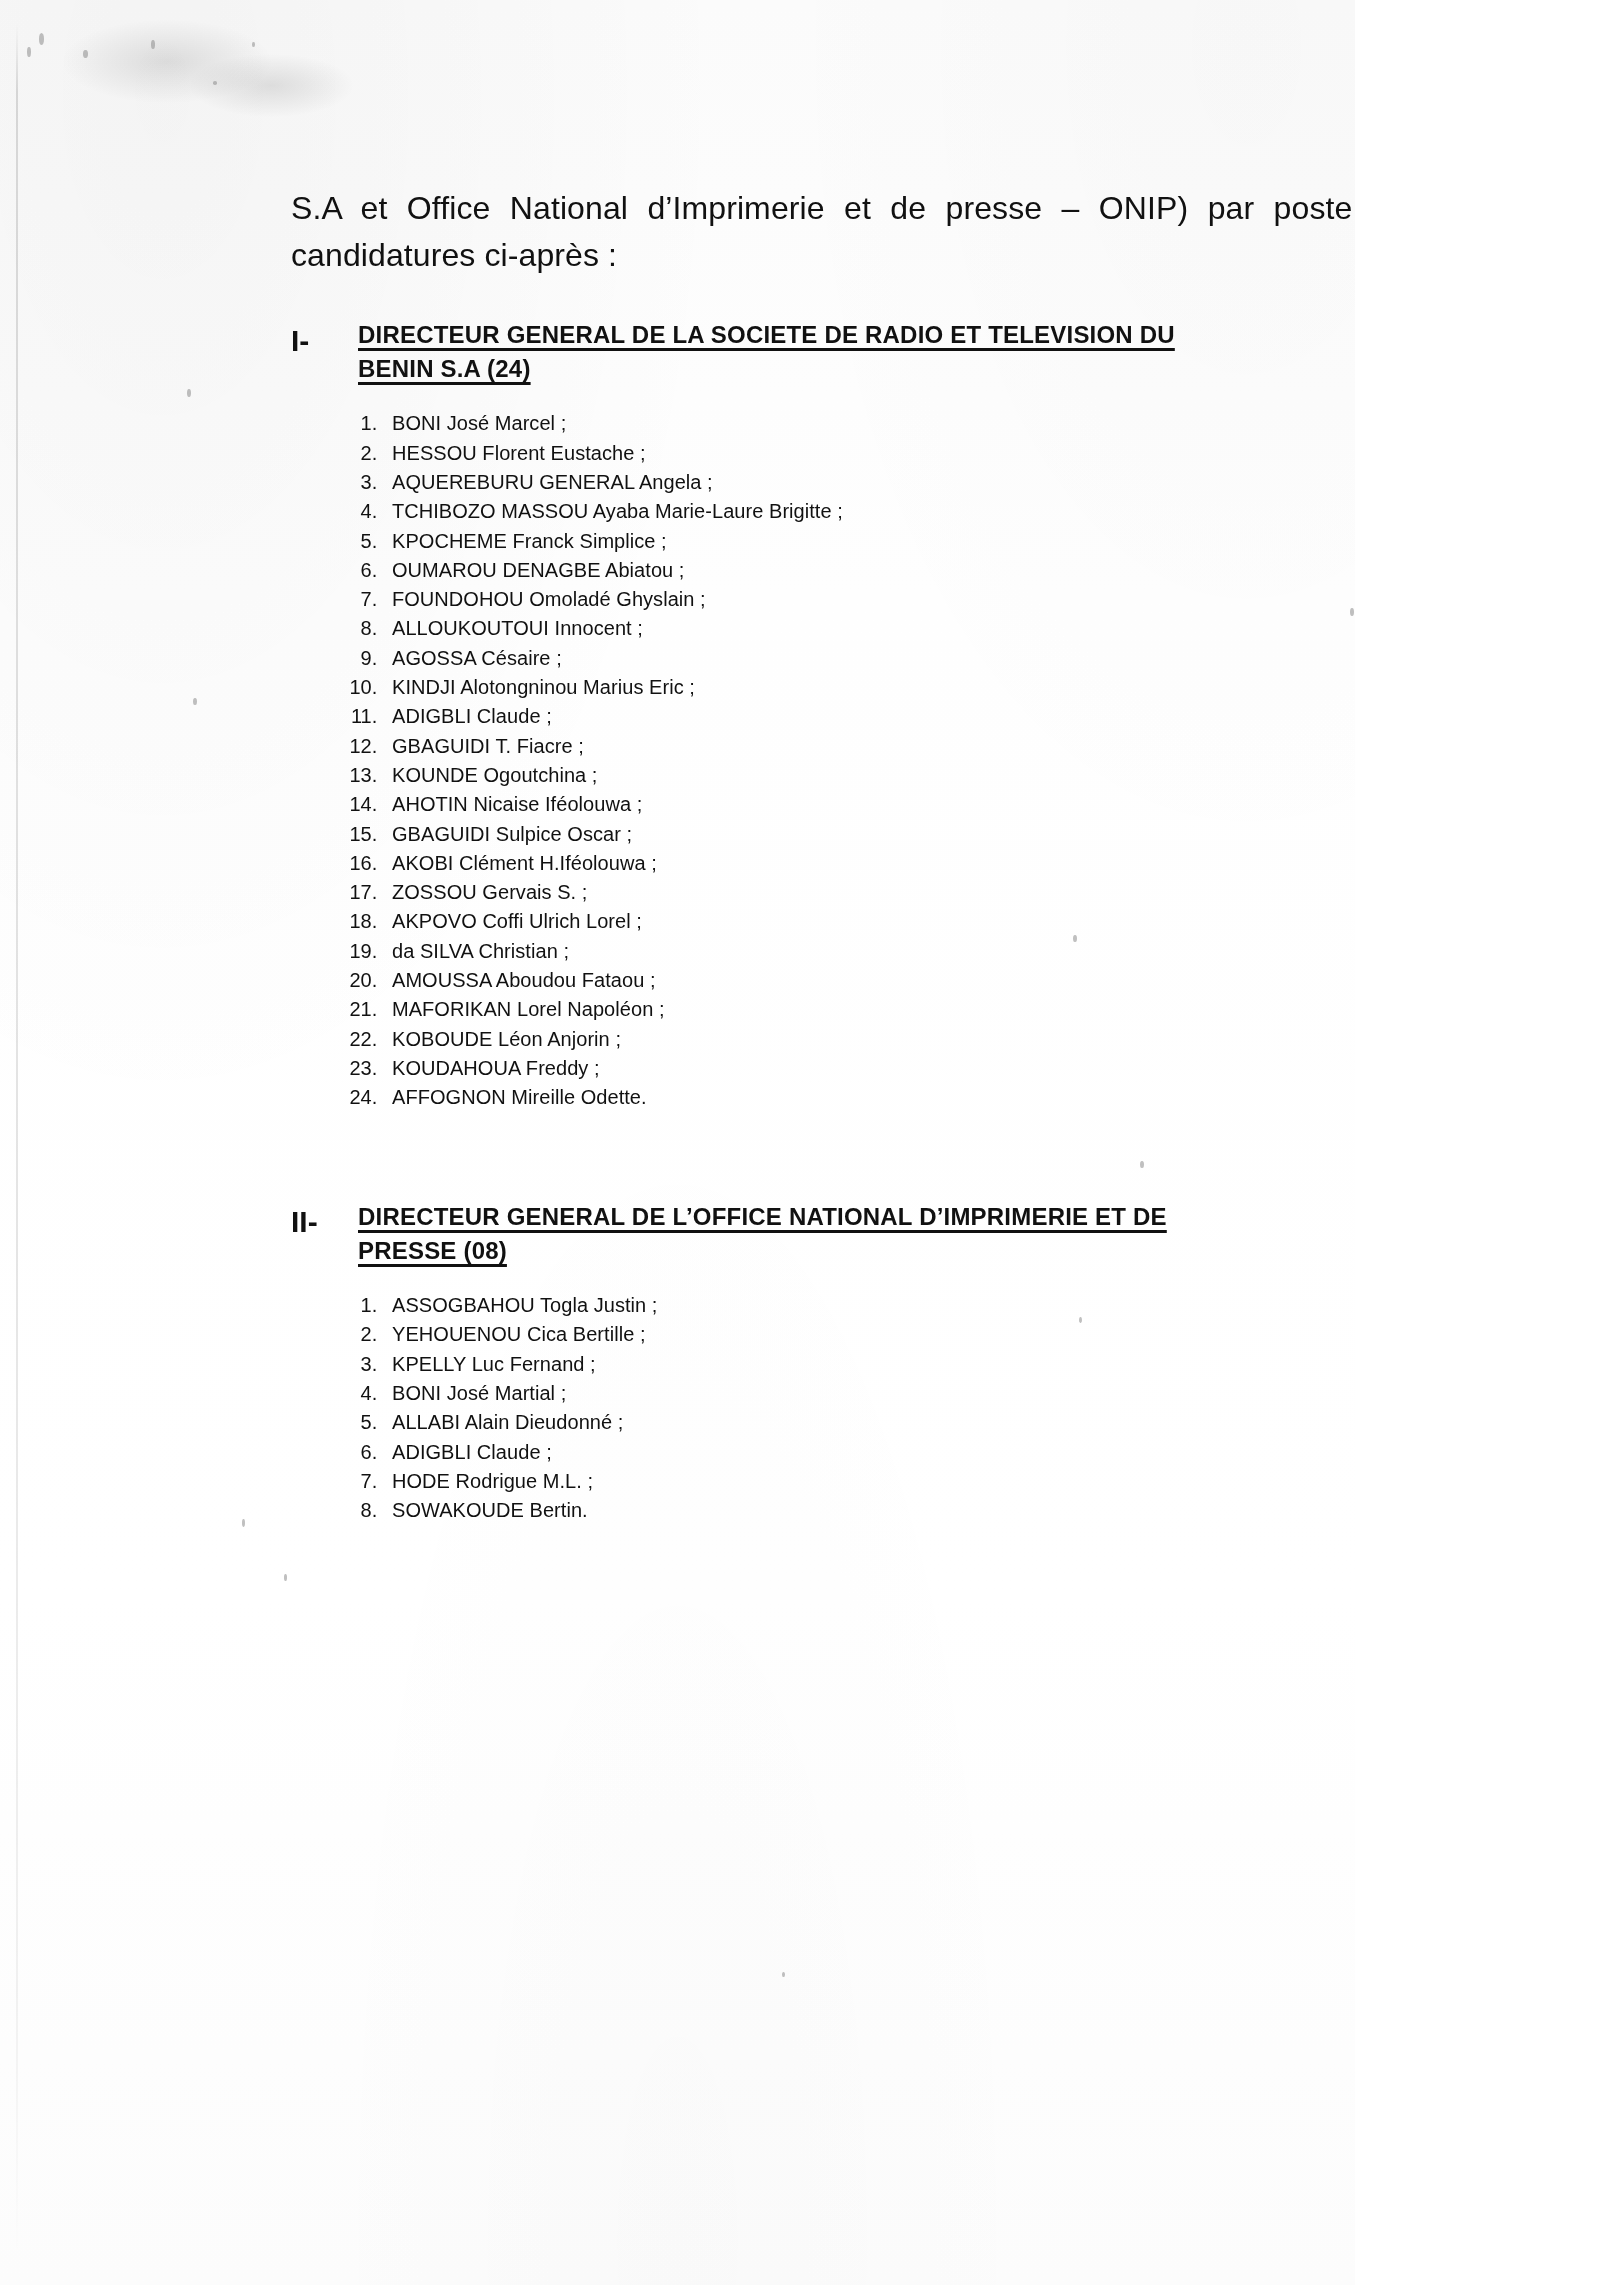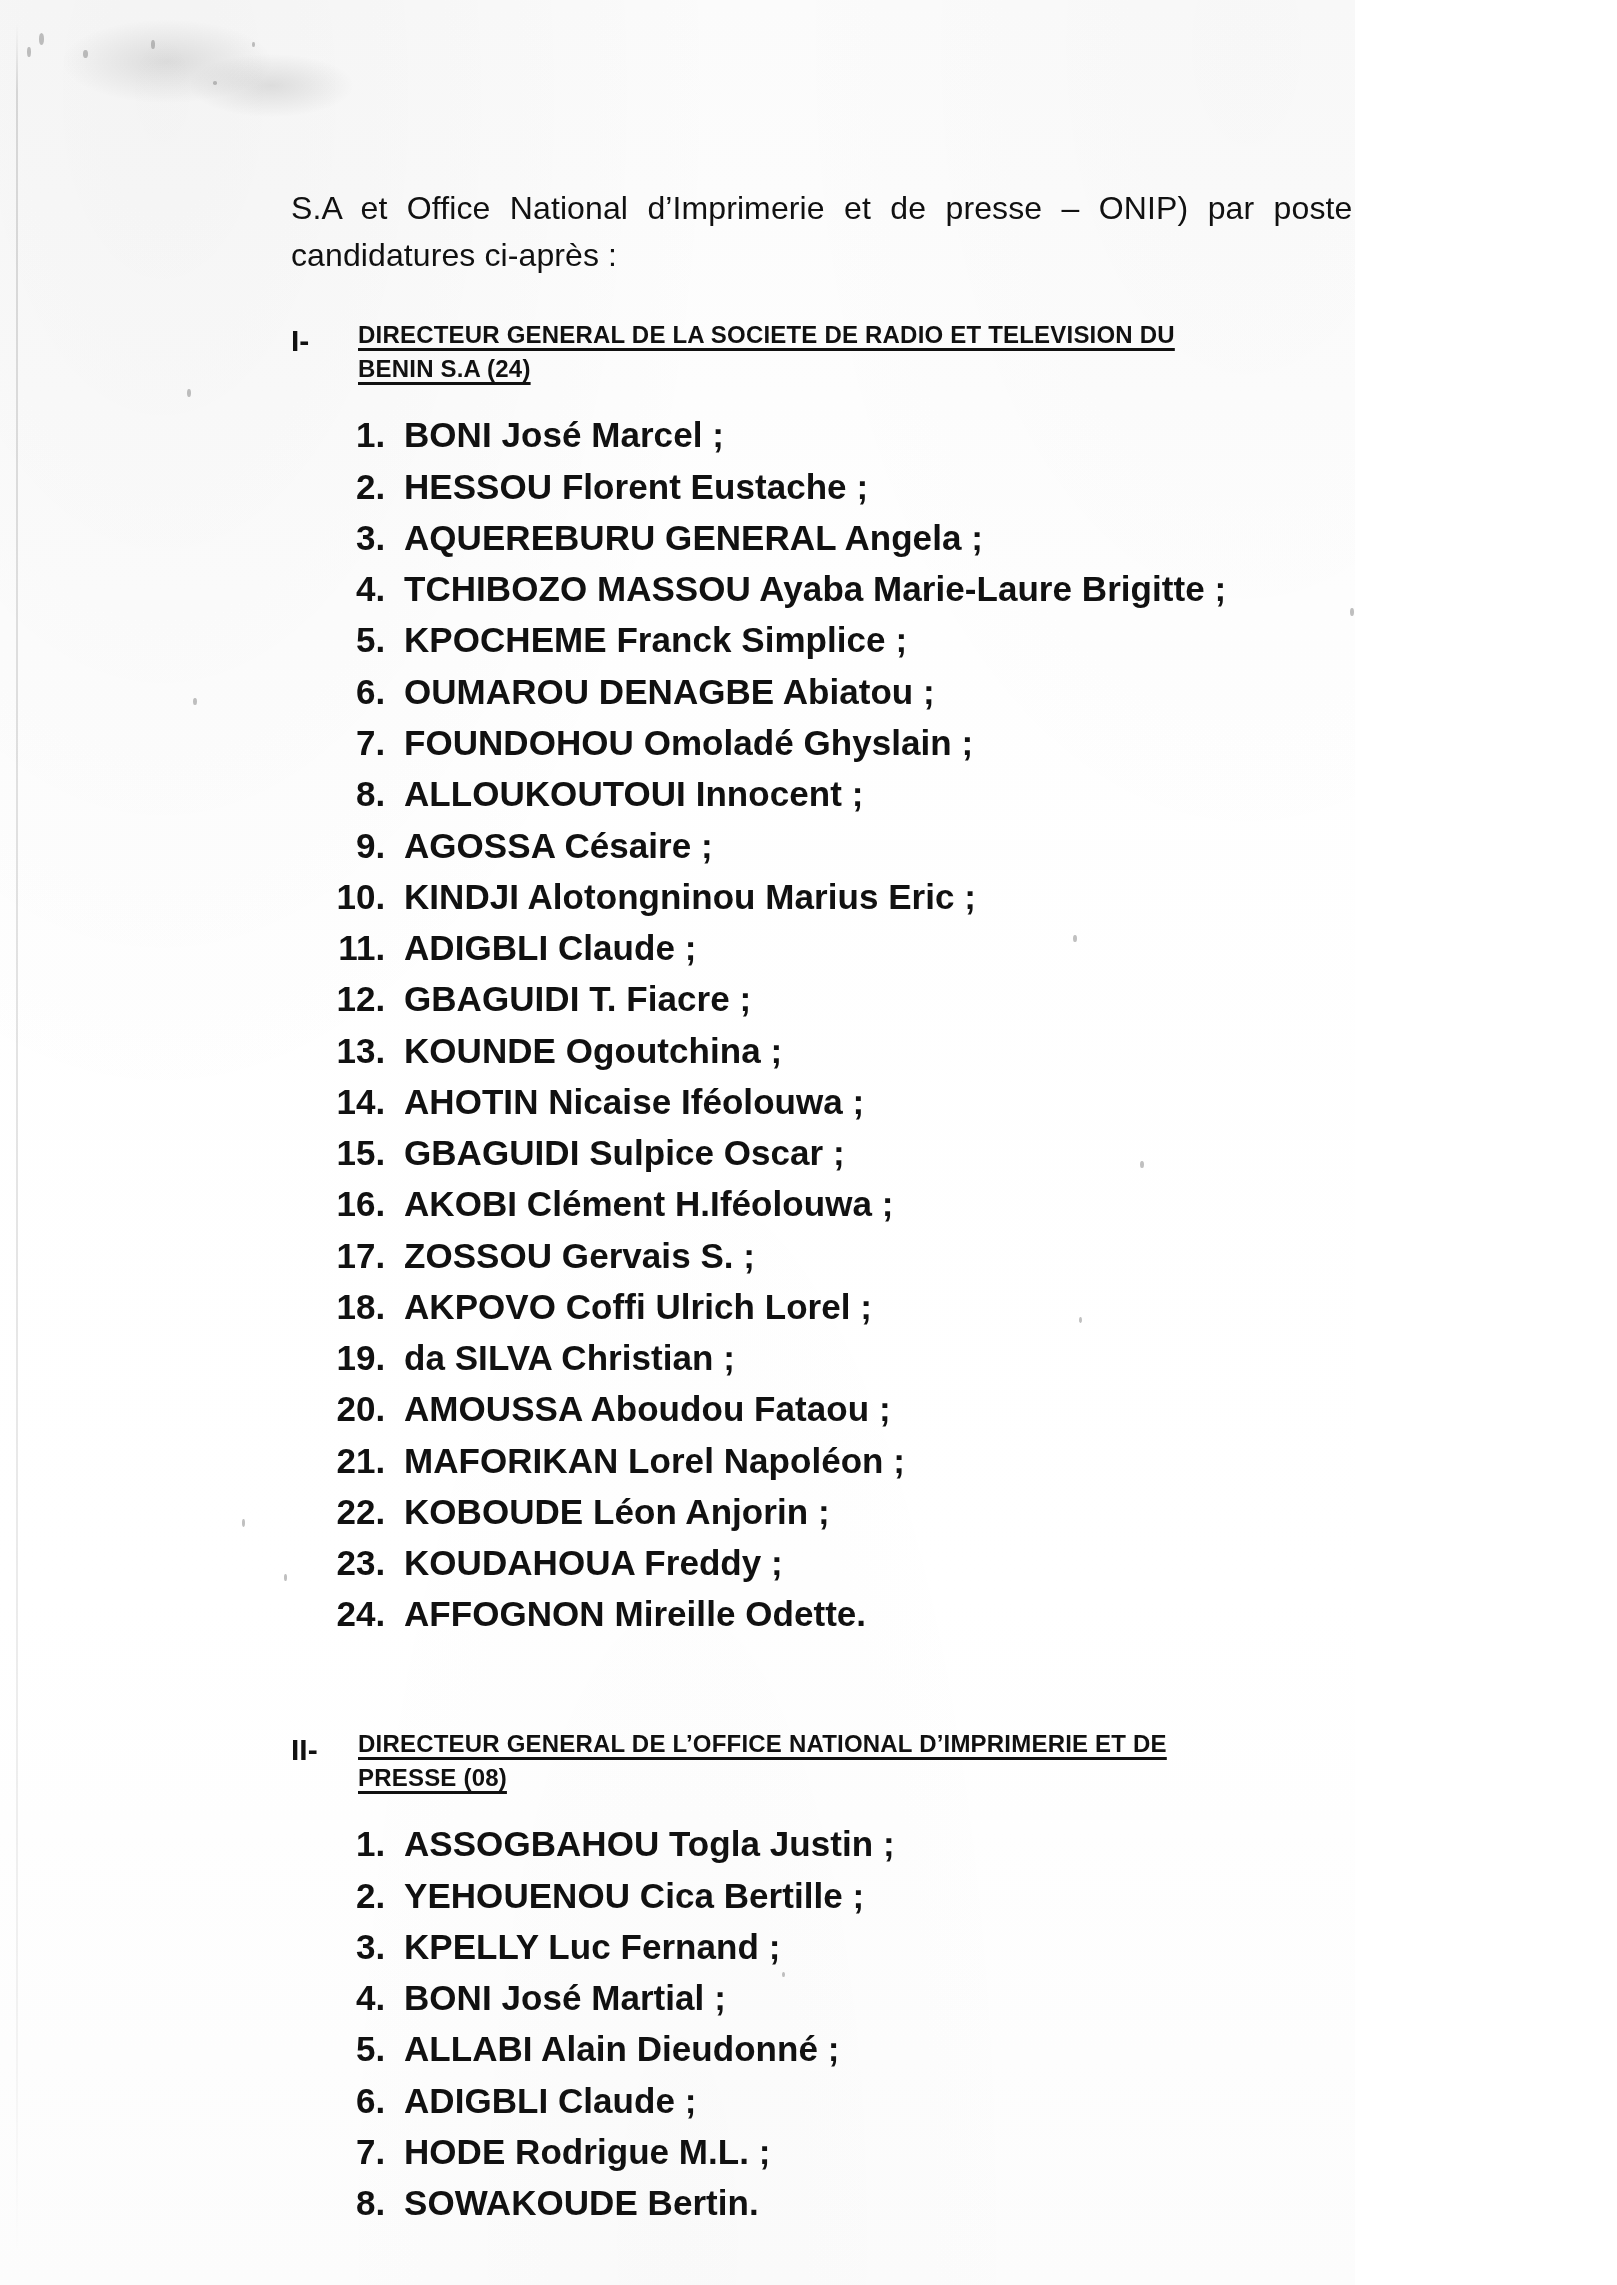--- a/index.html
+++ b/index.html
@@ -95,26 +95,25 @@
     text-align: justify;
     text-decoration: underline;
     text-underline-offset: 4.5px;
     text-decoration-thickness: 2.7px;
     letter-spacing: 0.2px;
   }
   .sec-title .lineA { display: block; }
   .sec-title .lineB { display: block; }
 
   ol.names {
-    margin: 12px;
+    margin: 0;
     padding: 0 0 0 92px;
     list-style-position: outside;
-    font-size: 35px;
+    font-size: 20px;
     line-height: 1.465;
-    font-weight: bold;
   }
   ol.names li {
     padding-left: 9px;
     letter-spacing: 0.05px;
   }
 
   .page-number {
     position: absolute;
     left: 1379px;
     top: 2131px;

